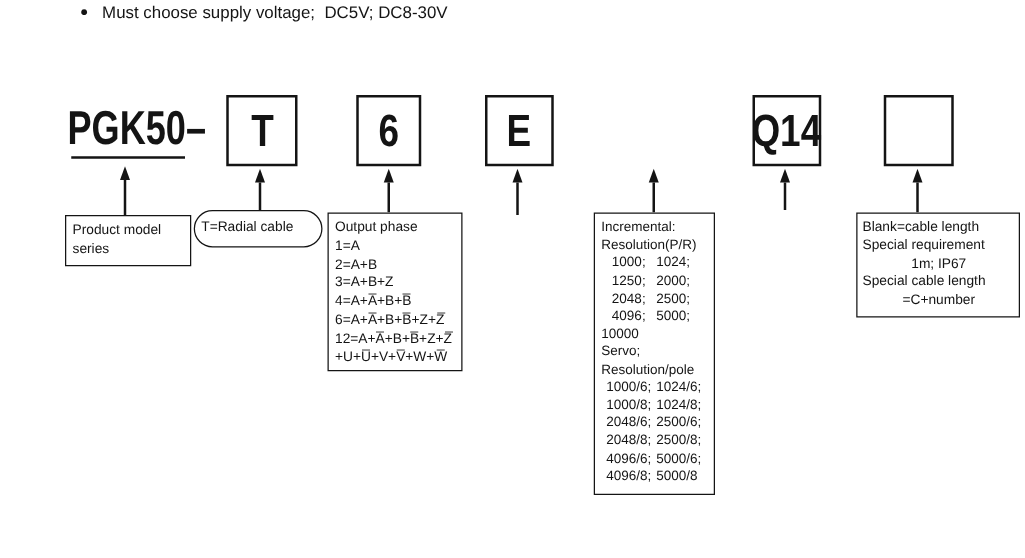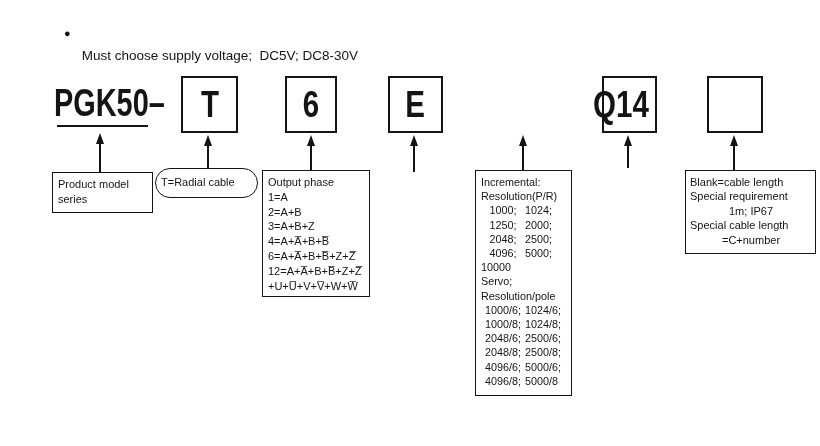--- a/index.html
+++ b/index.html
@@ -3,21 +3,21 @@
 <meta charset="utf-8">
 <style>
   html,body { margin:0; padding:0; background:#fff; }
   .canvas {
     position:relative; width:820px; height:446px; background:#ffffff;
     font-family:"Liberation Sans", sans-serif; color:#141414; overflow:hidden;
   }
   
   .note { position:absolute; left:64px; top:2px; display:flex; align-items:center; }
   .note .bullet { font-size:11px; line-height:16px; }
-  .note .note-text { font-size:13.5px; line-height:16px; margin-left:11px; white-space:pre;margin-top:46px; }
+  .note .note-text { font-size:13.5px; line-height:16px; margin-left:11px; white-space:pre; }
 
   
   .model-prefix {
     position:absolute; left:54px; top:84px; font-size:38px; font-weight:bold;
     line-height:38px; transform:scaleX(0.76); transform-origin:left center; white-space:nowrap;
   }
   .prefix-underline { position:absolute; left:57px; top:125px; width:91px; height:2px; background:#141414; }
 
   
   .code-box {
@@ -59,21 +59,21 @@
 
   <div class="code-box" style="left:181px; width:57px;">
     <span class="code-text">T</span>
   </div>
   <div class="code-box" style="left:285px; width:52px;">
     <span class="code-text">6</span>
   </div>
   <div class="code-box" style="left:388px; width:55px;">
     <span class="code-text">E</span>
   </div>
-  <div class="code-box" style="left:602px; width:55px;justify-content:flex-end;">
+  <div class="code-box" style="left:602px; width:55px;">
     <span class="code-text">Q14</span>
   </div>
   <div class="code-box" style="left:707px; width:56px;">
     <span class="code-text"></span>
   </div>
 
   <div class="arrow" style="left:96px; top:133px; height:39px;">
     <div class="arrow-head"></div>
     <div class="arrow-line"></div>
   </div>

